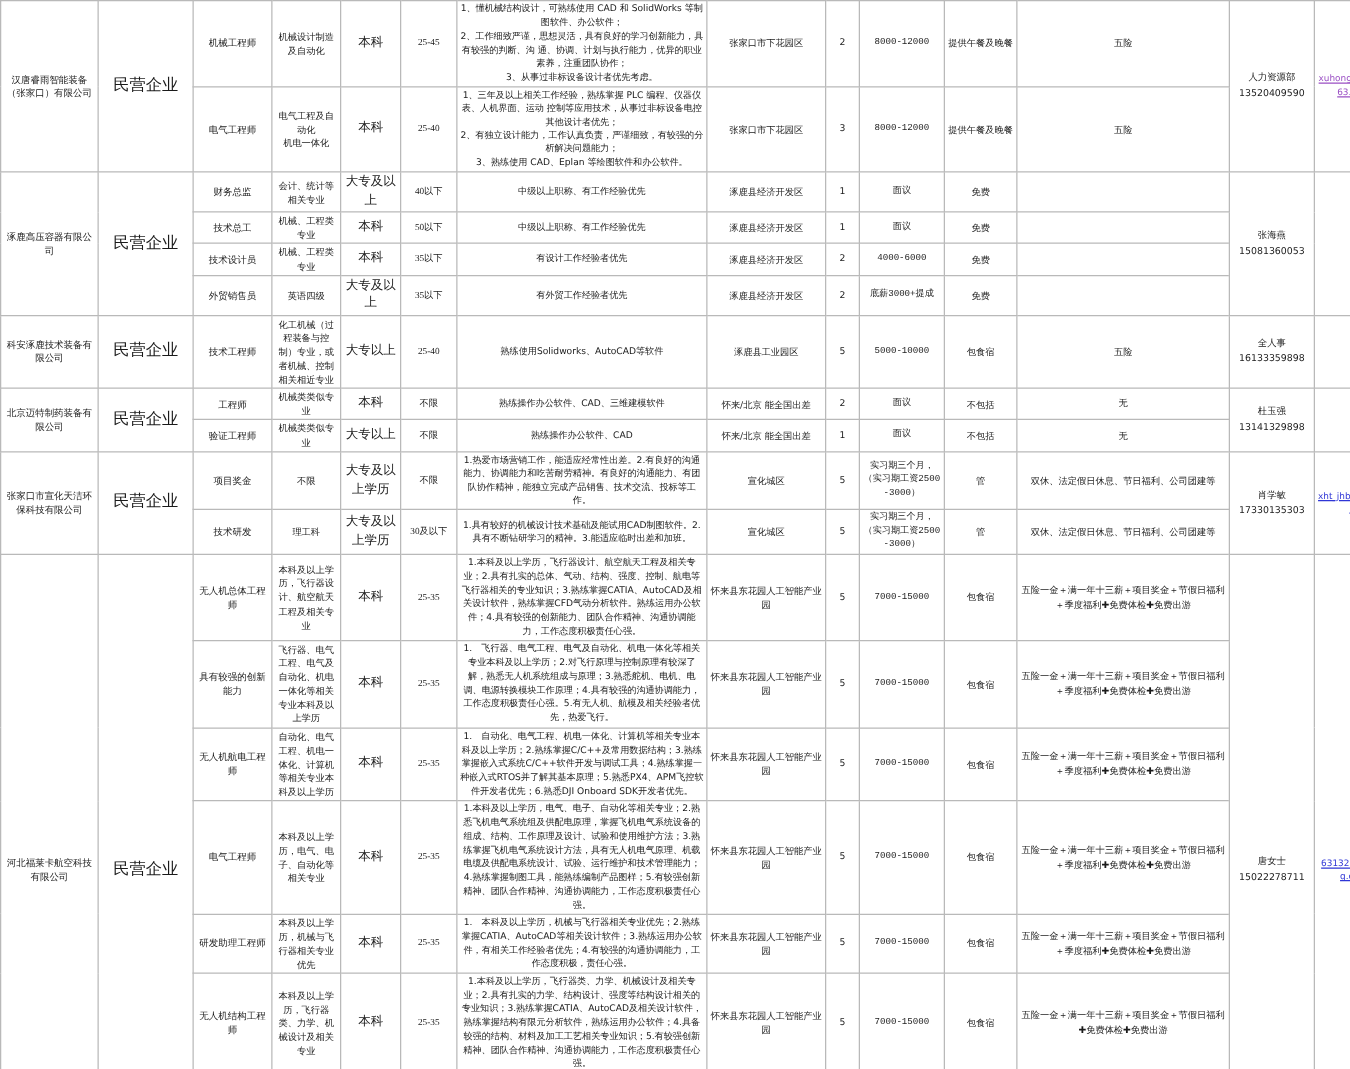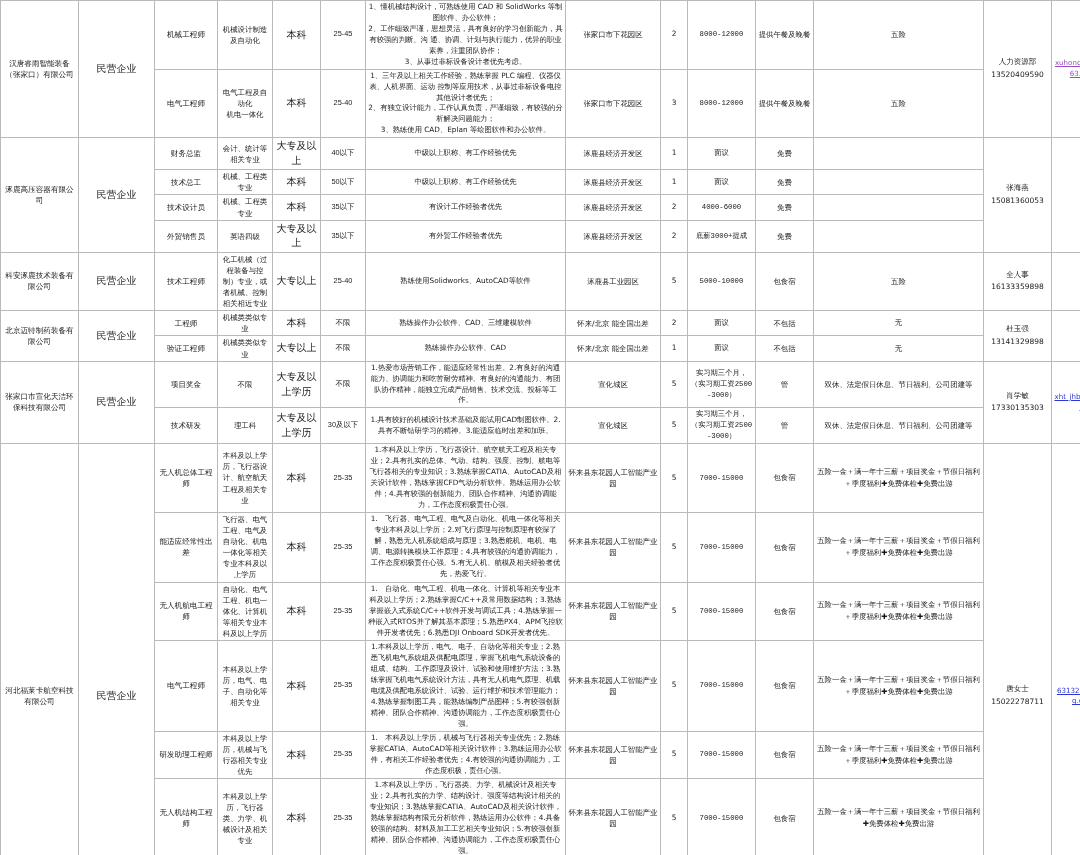--- a/index.html
+++ b/index.html
@@ -23,25 +23,25 @@
   }
   table.jobs td{
     border:1px solid #b9b9b9;
     padding:1px 2px;
     text-align:center;
     vertical-align:middle;
     word-break:break-all;
     overflow:hidden;
   }
   td.company{font-size:7.6px;line-height:1.5;}
-  td.nature{font-size:10px;}
+  td.nature{font-size:13px;}
   td.post{font-size:7.6px;margin-top:40px;}
   td.major{font-size:7.4px;line-height:1.5;}
   td.edu{font-size:10px;}
-  td.age{font-size:7.4px;font-family:Liberation Sans, sans-serif;margin-left:42px;}
+  td.age{font-size:7.4px;font-family:Liberation Serif, serif;margin-left:42px;}
   td.req{
     text-align:center;
     font-size:7.3px;
     line-height:1.5;
     padding:2px 4px;
   }
   td.place{font-size:7.4px;line-height:1.5;}
   td.num{font-size:7.4px;}
   td.salary{font-size:7.3px;line-height:1.5;font-family:Liberation Mono, monospace;}
   td.meal{font-size:7.4px;line-height:1.5;}
@@ -273,21 +273,21 @@
           <td class="salary">7000-15000</td>
           <td class="meal">包食宿</td>
           <td class="welfare">五险一金＋满一年十三薪＋项目奖金＋节假日福利＋季度福利✚免费体检✚免费出游</td>
           <td class="contact" rowspan="7">
             <span class="nm">唐女士</span>
             <span class="ph">15022278711</span>
           </td>
           <td class="mail" rowspan="7"><a href="#" class="blue">631321201@qq.com</a></td>
         </tr>
         <tr>
-          <td class="post">能适应经常性出差</td>
+          <td class="post">具有较强的创新能力</td>
           <td class="major">飞行器、电气工程、电气及自动化、机电一体化等相关专业本科及以上学历</td>
           <td class="edu">本科</td>
           <td class="age">25-35</td>
           <td class="req">1.　飞行器、电气工程、电气及自动化、机电一体化等相关专业本科及以上学历；2.对飞行原理与控制原理有较深了解，熟悉无人机系统组成与原理；3.熟悉舵机、电机、电调、电源转换模块工作原理；4.具有较强的沟通协调能力，工作态度积极责任心强。5.有无人机、航模及相关经验者优先，热爱飞行。</td>
           <td class="place">怀来县东花园人工智能产业园</td>
           <td class="num">5</td>
           <td class="salary">7000-15000</td>
           <td class="meal">包食宿</td>
           <td class="welfare">五险一金＋满一年十三薪＋项目奖金＋节假日福利＋季度福利✚免费体检✚免费出游</td>
         </tr>

